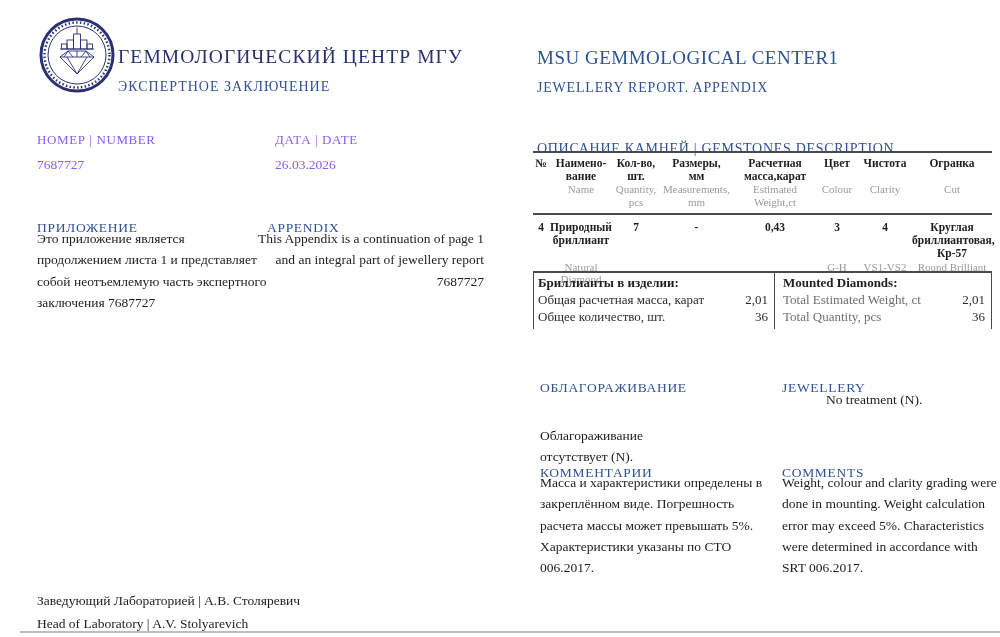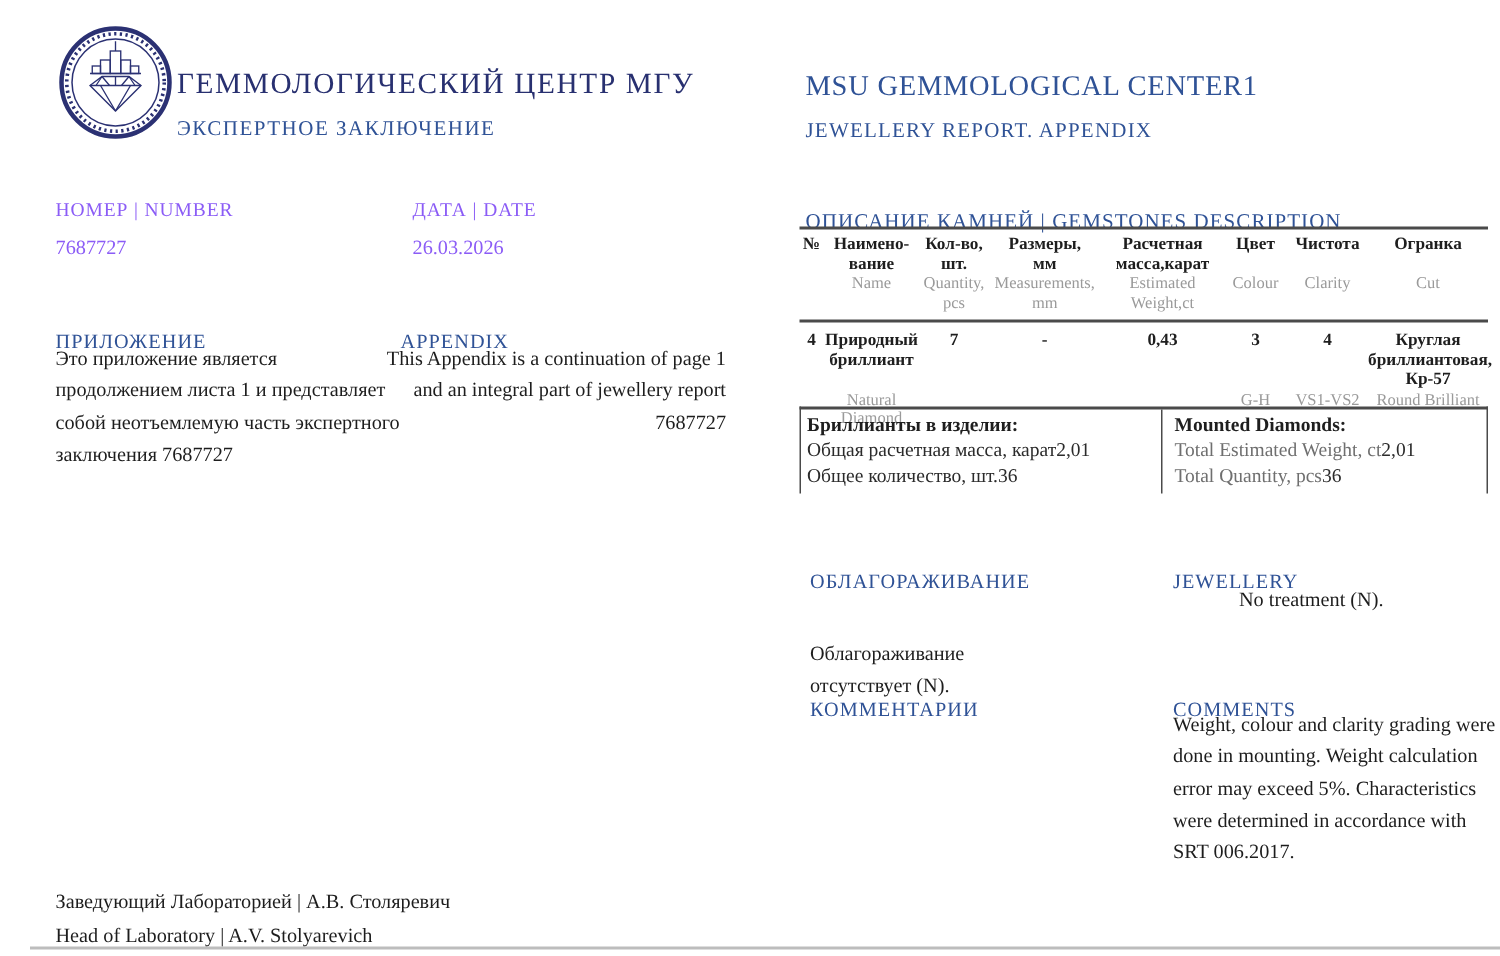--- a/index.html
+++ b/index.html
@@ -38,21 +38,21 @@
   .td-ru .c{font-weight:bold;font-size:11.5px;color:#1e1e1e;padding-top:6px;}
   .td-ru{min-height:46px;}
   .td-en .c{font-size:11px;color:#9a9a9a;padding-top:0;}
   .td-en{padding-bottom:6px;}
   
   .summary{left:533px;top:271px;width:459px;height:58px;border-top:2px solid #4a4a4a;
            border-left:1px solid #4a4a4a;border-right:1.5px solid #4a4a4a;display:flex;box-sizing:border-box;}
   .sum-left{width:241px;border-right:1.5px solid #4a4a4a;box-sizing:border-box;padding:2px 6px 0 4px;}
   .sum-right{flex:1;padding:2px 6px 0 8px;}
   .sum-title{font-weight:bold;font-size:13px;color:#1e1e1e;line-height:1.3;}
-  .sum-row{display:flex;font-size:13px;line-height:1.3;color:#2b2b2b;}
+  .sum-row{display:flex;justify-content:space-between;font-size:13px;line-height:1.3;color:#2b2b2b;}
   .sum-right .sum-row .lbl{color:#6f6f6f;}
   .sum-row .val{color:#2b2b2b;}
   
   .h-tr-ru{left:540px;top:364px;} .h-tr-en{left:782px;top:364px;}
   .tr-ru{left:540px;top:389px;width:160px;margin-top:36px;}
   .tr-en{left:782px;top:389px;width:210px;margin-left:44px;}
   .h-cm-ru{left:540px;top:449px;} .h-cm-en{left:782px;top:449px;}
   .cm-ru{left:540px;top:472px;width:232px;}
   .cm-en{left:782px;top:472px;width:215px;}
   
@@ -181,19 +181,20 @@
     </div>
   </div>
 
   <div class="abs sect h-tr-ru">ОБЛАГОРАЖИВАНИЕ</div>
   <div class="abs sect h-tr-en">JEWELLERY</div>
   <div class="abs body-txt tr-ru">Облагораживание отсутствует (N).</div>
   <div class="abs body-txt tr-en">No treatment (N).</div>
 
   <div class="abs sect h-cm-ru">КОММЕНТАРИИ</div>
   <div class="abs sect h-cm-en">COMMENTS</div>
+  <div class="abs body-txt cm-ru">Масса и характеристики  определены в закреплённом виде. Погрешность расчета массы может превышать 5%. Характеристики  указаны по СТО 006.2017.</div>
   <div class="abs body-txt cm-en">Weight, colour and clarity grading were done in mounting. Weight calculation error may  exceed 5%. Characteristics were determined in accordance with SRT 006.2017.</div>
 
   <div class="abs sig sig-ru">Заведующий Лабораторией  | А.В. Столяревич</div>
   <div class="abs sig sig-en">Head of Laboratory  | A.V. Stolyarevich</div>
   <div class="abs bottom-rule"></div>
 
 </div>
 
 </body></html>

